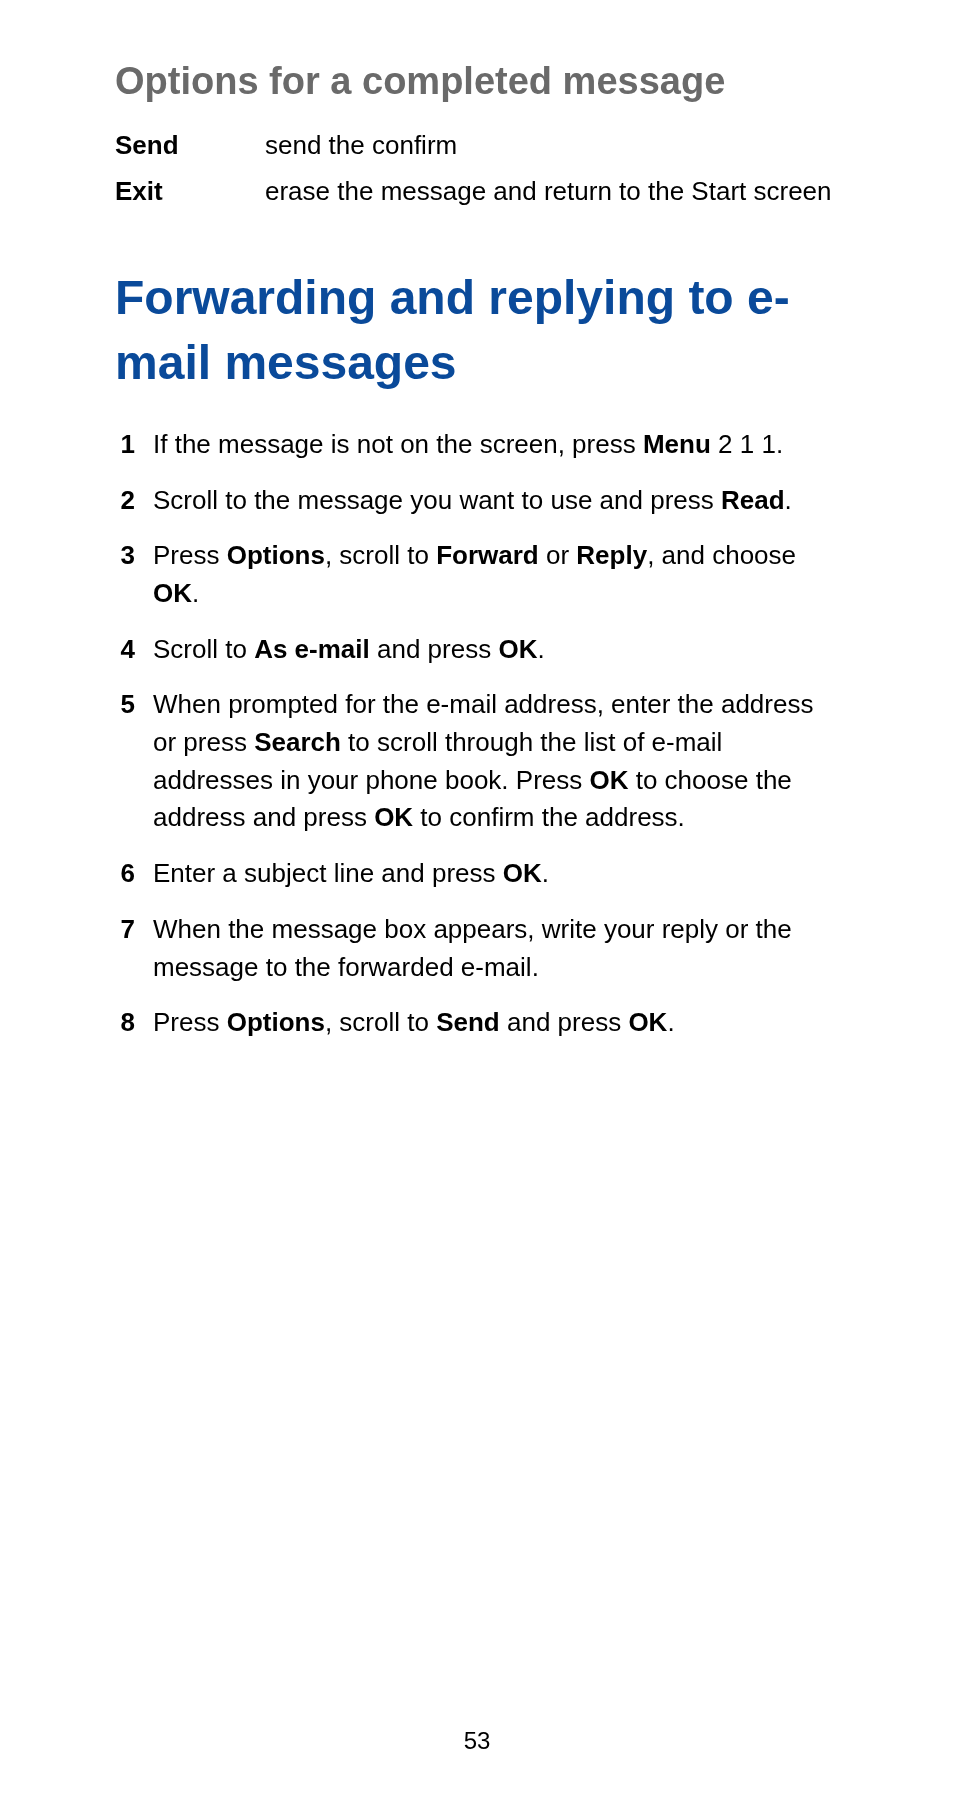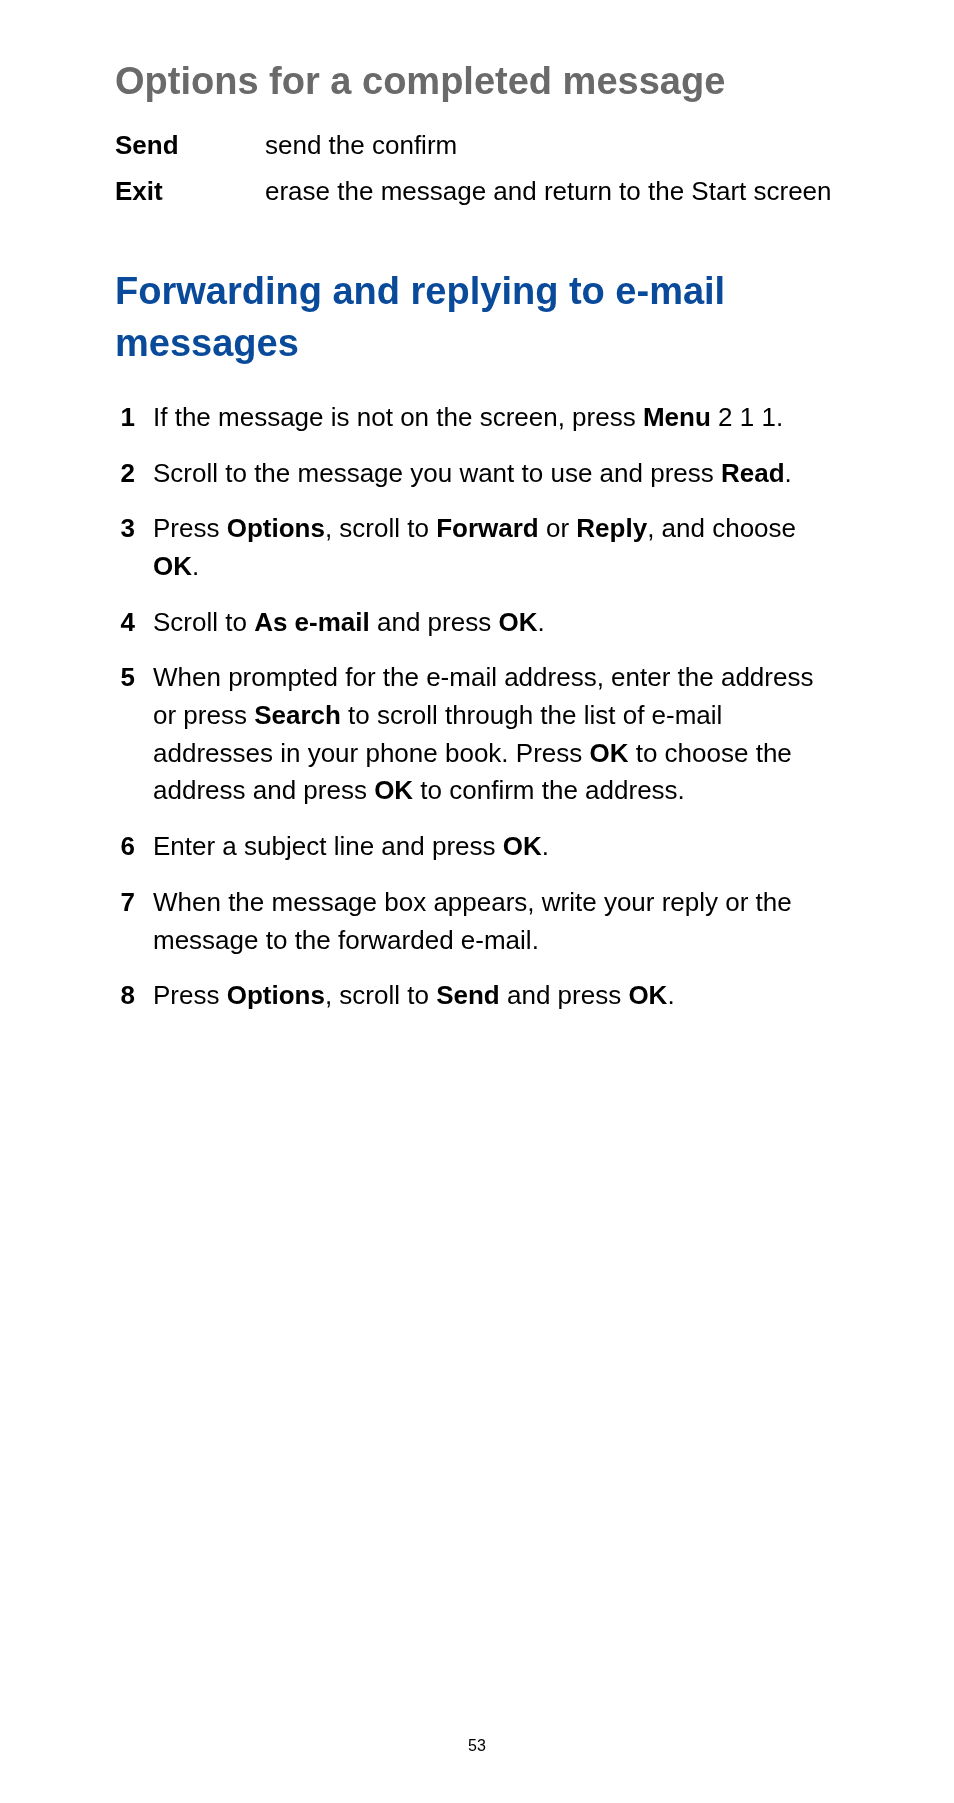--- a/index.html
+++ b/index.html
@@ -38,21 +38,21 @@
       width: 150px;
       flex-shrink: 0;
     }
     .option-desc {
       font-family: Arial, Helvetica, sans-serif;
       font-weight: normal;
       flex: 1;
     }
     .main-heading {
       font-family: Arial, Helvetica, sans-serif;
-      font-size: 38px;
+      font-size: 48px;
       font-weight: bold;
       color: #0a4a9a;
       line-height: 1.35;
       margin-bottom: 30px;
     }
     .steps {
       list-style: none;
       counter-reset: step;
     }
     .step {
@@ -75,21 +75,21 @@
     .b {
       font-weight: bold;
     }
     .page-num {
       position: absolute;
       bottom: 48px;
       left: 0;
       right: 0;
       text-align: center;
       font-family: Arial, Helvetica, sans-serif;
-      font-size: 16px;
+      font-size: 24px;
     }
   </style>
 </head>
 <body>
 
 <div class="section-title">Options for a completed message</div>
 
 <div class="option-table" id="options-table">
     <div class="option-row">
       <div class="option-label">Send</div>

